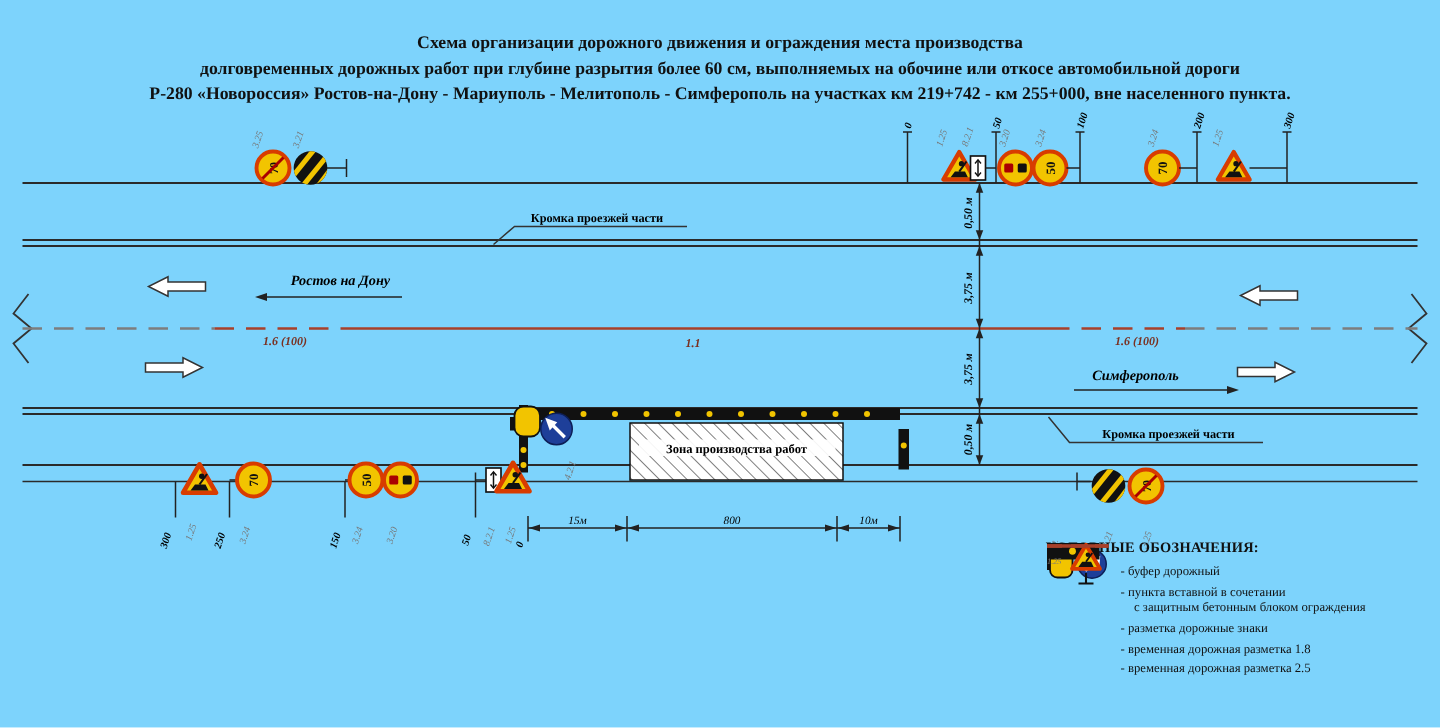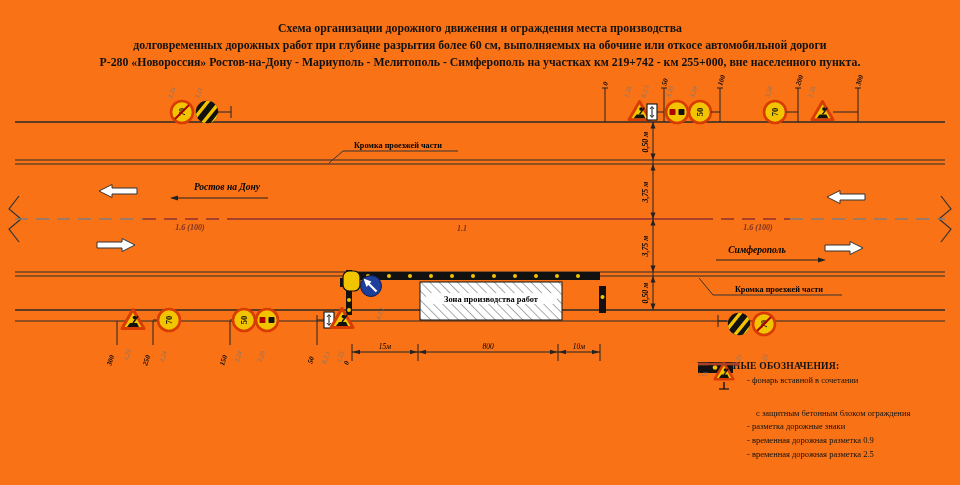--- a/index.html
+++ b/index.html
@@ -1,26 +1,26 @@
 <!DOCTYPE html>
 <html><head>
 <meta charset="utf-8">
 <style>
   html,body{margin:0;padding:0;background:#fff;}
-  .page{position:relative;width:960px;height:485px;background:#f97316;overflow:hidden;
+  .page{position:relative;width:960px;height:485px;background:#7dd3fc;overflow:hidden;
         font-family:"Liberation Serif",serif;color:#111;}
   .hdr{position:absolute;top:20px;left:0;width:960px;text-align:center;
        font-weight:bold;font-size:11.8px;line-height:1.45;}
   svg{position:absolute;left:0;top:0;}
   .legend{position:absolute;left:697px;top:360px;width:258px;font-size:8.5px;}
   .legend .ltitle{font-weight:bold;font-size:9.6px;margin-bottom:4px;letter-spacing:.2px;}
   .lrow{display:flex;align-items:center;margin-bottom:3px;}
   .lrow .licon{width:50px;flex:0 0 50px;}
   .lrow .ltxt{line-height:1.25;}
-  .ltxt .l2{padding-left:9px;margin-top:22px;}
+  .ltxt .l2{padding-left:9px;}
 </style>
 </head>
 <body>
 
 <div class="page">
 
   <div class="hdr">
     <div>Схема организации дорожного движения и ограждения места производства</div>
     <div>долговременных дорожных работ при глубине разрытия более 60 см,  выполняемых на обочине или откосе автомобильной дороги</div>
     <div>Р-280 «Новороссия»  Ростов-на-Дону - Мариуполь - Мелитополь - Симферополь на участках км 219+742 - км 255+000, вне населенного пункта.</div>
@@ -326,30 +326,43 @@
         <text x="0" y="3" transform="rotate(-90)" text-anchor="middle" font-size="8" font-weight="bold" fill="#111">70</text>
         <line x1="-7" y1="7" x2="7" y2="-7" stroke="#a00" stroke-width="2"></line>
       </g>
       <text transform="translate(768,355) rotate(-72)" text-anchor="end" font-size="6.5" font-style="italic" fill="#777">3.25</text>
     </g>
   </svg>
 
   <div class="legend">
     <div class="ltitle">УСЛОВНЫЕ ОБОЗНАЧЕНИЯ:</div>
 
+    <div class="lrow">
+      <div class="licon">
+        <svg width="48" height="30" viewBox="0 0 48 30">
+          <text transform="translate(6,8) rotate(-72)" font-size="5.5" font-style="italic" fill="#777">4.2.1</text>
+          <rect x="1" y="12" width="4" height="8" fill="#111"></rect>
+          <rect x="3" y="7" width="15" height="18" rx="5" fill="#f2c400" stroke="#111" stroke-width="1.2"></rect>
+          <circle cx="31" cy="16" r="9.5" fill="#1e3f99" stroke="#0d1f57"></circle>
+          <line x1="26.5" y1="20.5" x2="34" y2="13" stroke="#fff" stroke-width="2"></line>
+          <polygon points="36.5,10.5 36,17 30.5,13" fill="#fff"></polygon>
+        </svg>
+      </div>
+      <div class="ltxt">-  буфер дорожный</div>
+    </div>
 
     <div class="lrow">
       <div class="licon">
         <svg width="48" height="16" viewBox="0 0 48 16">
           <rect x="1" y="2" width="35" height="11" fill="#111"></rect>
           <circle cx="18" cy="7.5" r="2.3" fill="#f2c400"></circle>
         </svg>
       </div>
       <div class="ltxt">
-        <div>-  фонарь вставной  в сочетании</div>
+        <div>-  пункта вставной  в сочетании</div>
         <div class="l2">с защитным бетонным блоком ограждения</div>
       </div>
     </div>
 
     <div class="lrow">
       <div class="licon">
         <svg width="48" height="30" viewBox="0 0 48 30">
           <text x="1" y="16" font-size="5.5" font-style="italic" fill="#777">1.25</text>
           <use href="#sign-triangle" x="16" y="1" width="22" height="22"></use>
           <line x1="27" y1="22" x2="27" y2="29" stroke="#111" stroke-width="1.4"></line>
@@ -358,21 +371,21 @@
       </div>
       <div class="ltxt">-  разметка дорожные знаки</div>
     </div>
 
     <div class="lrow">
       <div class="licon">
         <svg width="48" height="8" viewBox="0 0 48 8">
           <line x1="1" y1="4" x2="42" y2="4" stroke="#a8402a" stroke-width="2.4"></line>
         </svg>
       </div>
-      <div class="ltxt">-  временная дорожная разметка 0.9</div>
+      <div class="ltxt">-  временная дорожная разметка 1.8</div>
     </div>
 
     <div class="lrow">
       <div class="licon">
         <svg width="48" height="8" viewBox="0 0 48 8">
           <line x1="1" y1="4" x2="42" y2="4" stroke="#a8402a" stroke-width="2.4" stroke-dasharray="10,6"></line>
         </svg>
       </div>
       <div class="ltxt">-  временная дорожная разметка 2.5</div>
     </div>

